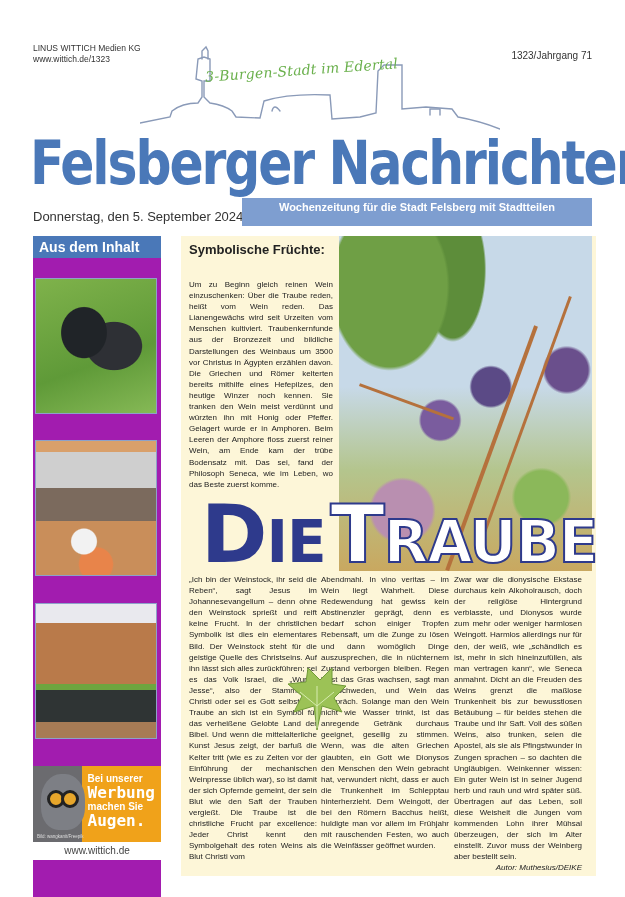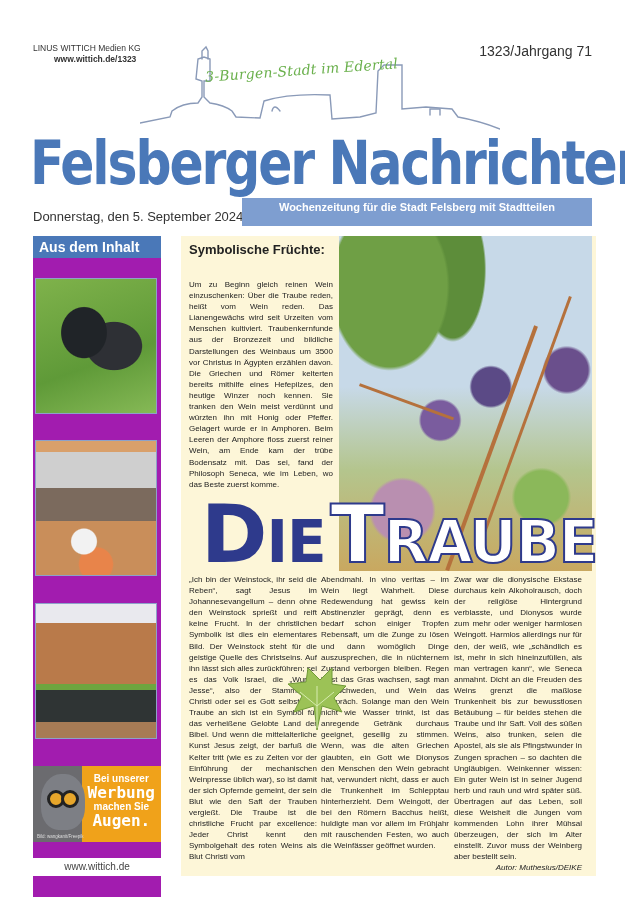--- a/index.html
+++ b/index.html
@@ -1,21 +1,21 @@
 <!DOCTYPE html>
 <html><head>
 <meta charset="utf-8">
 <style>
   * { box-sizing: border-box; margin: 0; padding: 0; }
   html, body { width: 625px; height: 897px; background: #ffffff; overflow: hidden; }
   body { font-family: "Liberation Sans", sans-serif; color: #222; position: relative; }
 
   .publisher { position: absolute; left: 33px; top: 43px; font-size: 8.5px; line-height: 11px; color: #333; }
-  .publisher .url { font-weight: bold; margin-left: 21px; }
-  .issue-no { position: absolute; right: 33px; top: 43px; font-size: 14px; color: #333; }
+  .publisher .url { font-weight: normal; }
+  .issue-no { position: absolute; right: 33px; top: 50px; font-size: 10px; color: #333; }
 
   .skyline { position: absolute; left: 140px; top: 45px; width: 360px; height: 90px; }
   .slogan { position: absolute; left: 205px; top: 62px; font-family: "DejaVu Serif", serif; font-style: italic; font-size: 14px; color: #6ab04c; transform: rotate(-4deg); letter-spacing: 0.2px; }
 
   .masthead { position: absolute; left: 30px; top: 128px; width: 565px; font-family: "DejaVu Sans", sans-serif; font-size: 60px; font-weight: bold; color: #4a78b8; letter-spacing: -2.5px; transform: scaleX(0.84); transform-origin: left top; white-space: nowrap; line-height: 70px; }
 
   .dateline { position: absolute; left: 33px; top: 209px; font-size: 13px; color: #333; }
   .tagline { position: absolute; left: 242px; top: 198px; width: 350px; height: 28px; background: #7e9ed0; color: #fff; font-size: 11px; font-weight: bold; text-align: center; line-height: 18px; }
 
   
@@ -23,24 +23,24 @@
   .sidebar-header { background: #4a78b8; color: #fff; font-weight: bold; font-size: 14px; padding: 3px 6px; height: 22px; }
   .photo { position: absolute; left: 2px; width: 122px; border: 1px solid #8da2c9; overflow: hidden; }
   .photo-dog { top: 42px; height: 136px; background: radial-gradient(ellipse at 40% 40%, #202428 0 22%, transparent 23%), radial-gradient(ellipse at 65% 50%, #2e3035 0 25%, transparent 26%), linear-gradient(160deg, #7fb24b, #5f9a38 60%, #86b956); }
   .photo-band { top: 204px; height: 136px; background: radial-gradient(circle at 40% 75%, #f2f2f2 0 10%, transparent 11%), radial-gradient(circle at 50% 92%, #e8844a 0 12%, transparent 13%), linear-gradient(180deg, #d9a06b 0 8%, #cfcfcf 8% 35%, #7b6a5d 35% 60%, #c98e5a 60%); }
   .photo-team { top: 367px; height: 136px; background: linear-gradient(180deg, #e9e9ee 0 14%, #b97a4a 14% 60%, #2f3434 60% 88%, #a77b55 88%); }
   .photo-team::after { content: ""; position: absolute; left: 0; right: 0; top: 60%; height: 6px; background: #7dc242; opacity: .8; }
   .ad { position: absolute; left: 0; top: 530px; width: 128px; height: 76px; background: linear-gradient(90deg, #6b6b6f 0 38%, #f0a21a 38%); }
   .ad-cat { position: absolute; left: 8px; top: 8px; width: 44px; height: 56px; border-radius: 45% 45% 40% 40%; background: #7d7f85; }
   .ad-cat::before, .ad-cat::after { content: ""; position: absolute; top: 16px; width: 12px; height: 12px; border-radius: 50%; background: #e7a62b; border: 3px solid #222; }
   .ad-cat::before { left: 6px; } .ad-cat::after { right: 6px; }
-  .ad-text { position: absolute; right: 6px; top: 6px; text-align: center; color: #fff; font-weight: bold; line-height: 14px; }
+  .ad-text { position: absolute; right: 6px; top: 6px; text-align: left; color: #fff; font-weight: bold; line-height: 14px; }
   .ad-text .a { font-size: 10px; } .ad-text .b { font-size: 16px; font-family: "DejaVu Sans Mono", monospace; }
   .ad-credit { position: absolute; left: 4px; bottom: 3px; font-size: 4.5px; color: #ddd; }
-  .ad-url { position: absolute; left: 0; top: 606px; width: 128px; height: 18px; background: #fff; text-align: center; font-size: 10px; color: #444; line-height: 18px; margin-top: 16px; }
+  .ad-url { position: absolute; left: 0; top: 606px; width: 128px; height: 18px; background: #fff; text-align: center; font-size: 10px; color: #444; line-height: 18px; }
 
   
   .article { position: absolute; left: 181px; top: 236px; width: 415px; height: 640px; background: #fdf6d8; }
   .art-title { position: absolute; left: 8px; top: 6px; font-size: 13px; font-weight: bold; color: #222; }
   .intro { position: absolute; left: 8px; top: 28px; width: 144px; font-size: 8px; line-height: 11.1px; text-align: justify; hyphens: auto; color: #222; margin-top: 15px; }
   .grape-photo { position: absolute; left: 158px; top: 0; width: 253px; height: 335px; overflow: hidden;
     background:
       radial-gradient(circle at 40% 55%, #7a5c9e 0 8%, transparent 9%),
       radial-gradient(circle at 60% 45%, #5b4a86 0 8%, transparent 9%),
       radial-gradient(circle at 25% 82%, #b98fb0 0 9%, transparent 10%),

